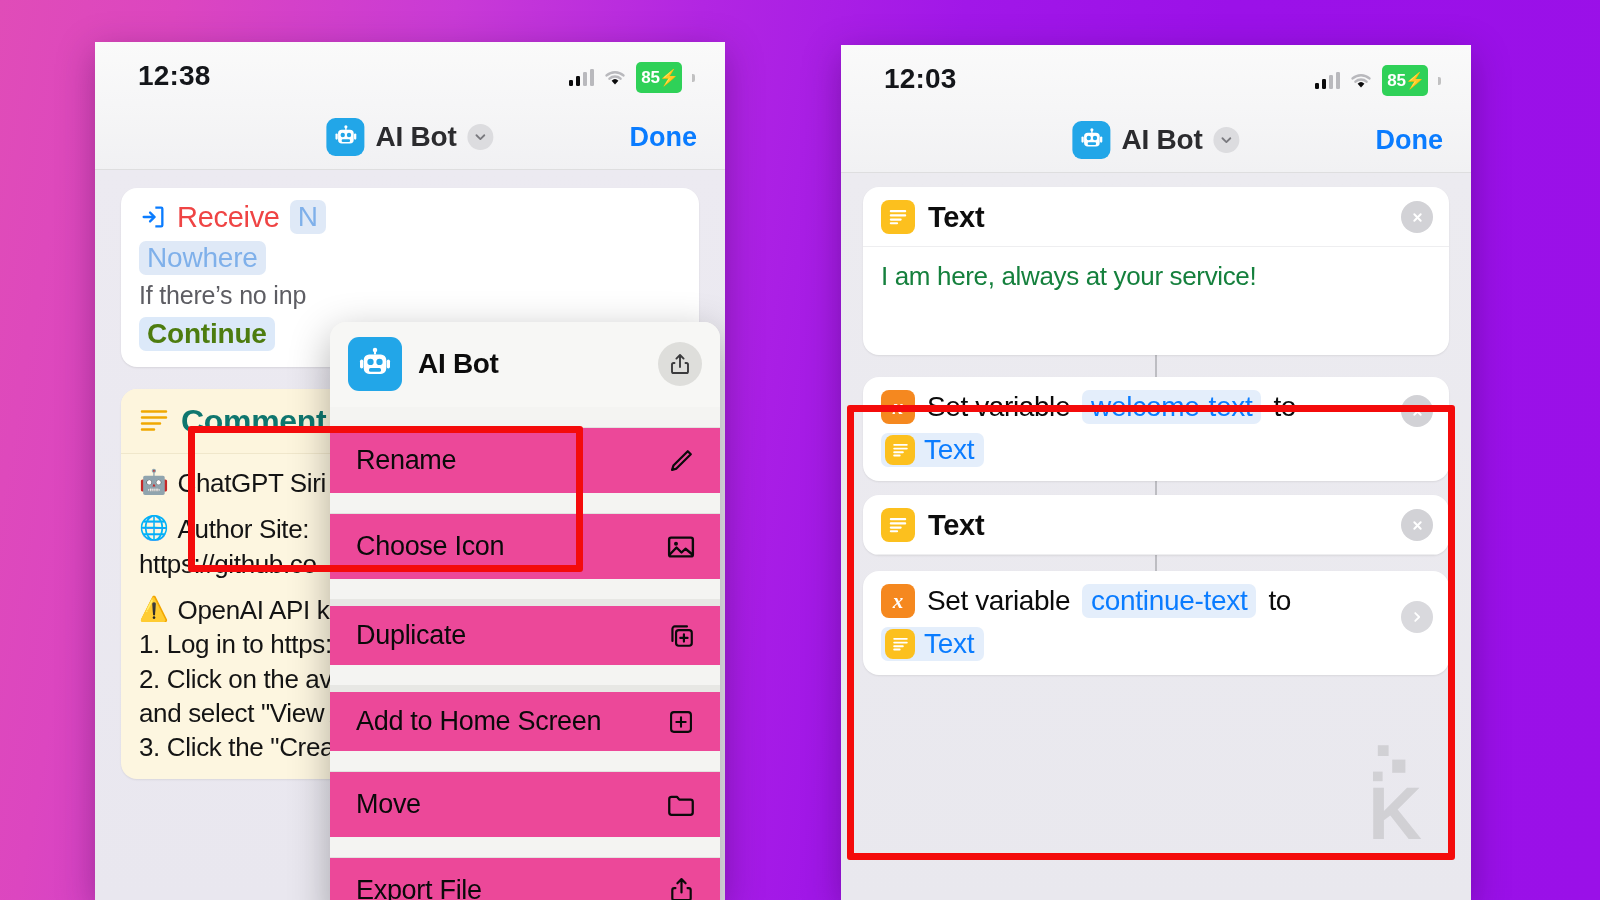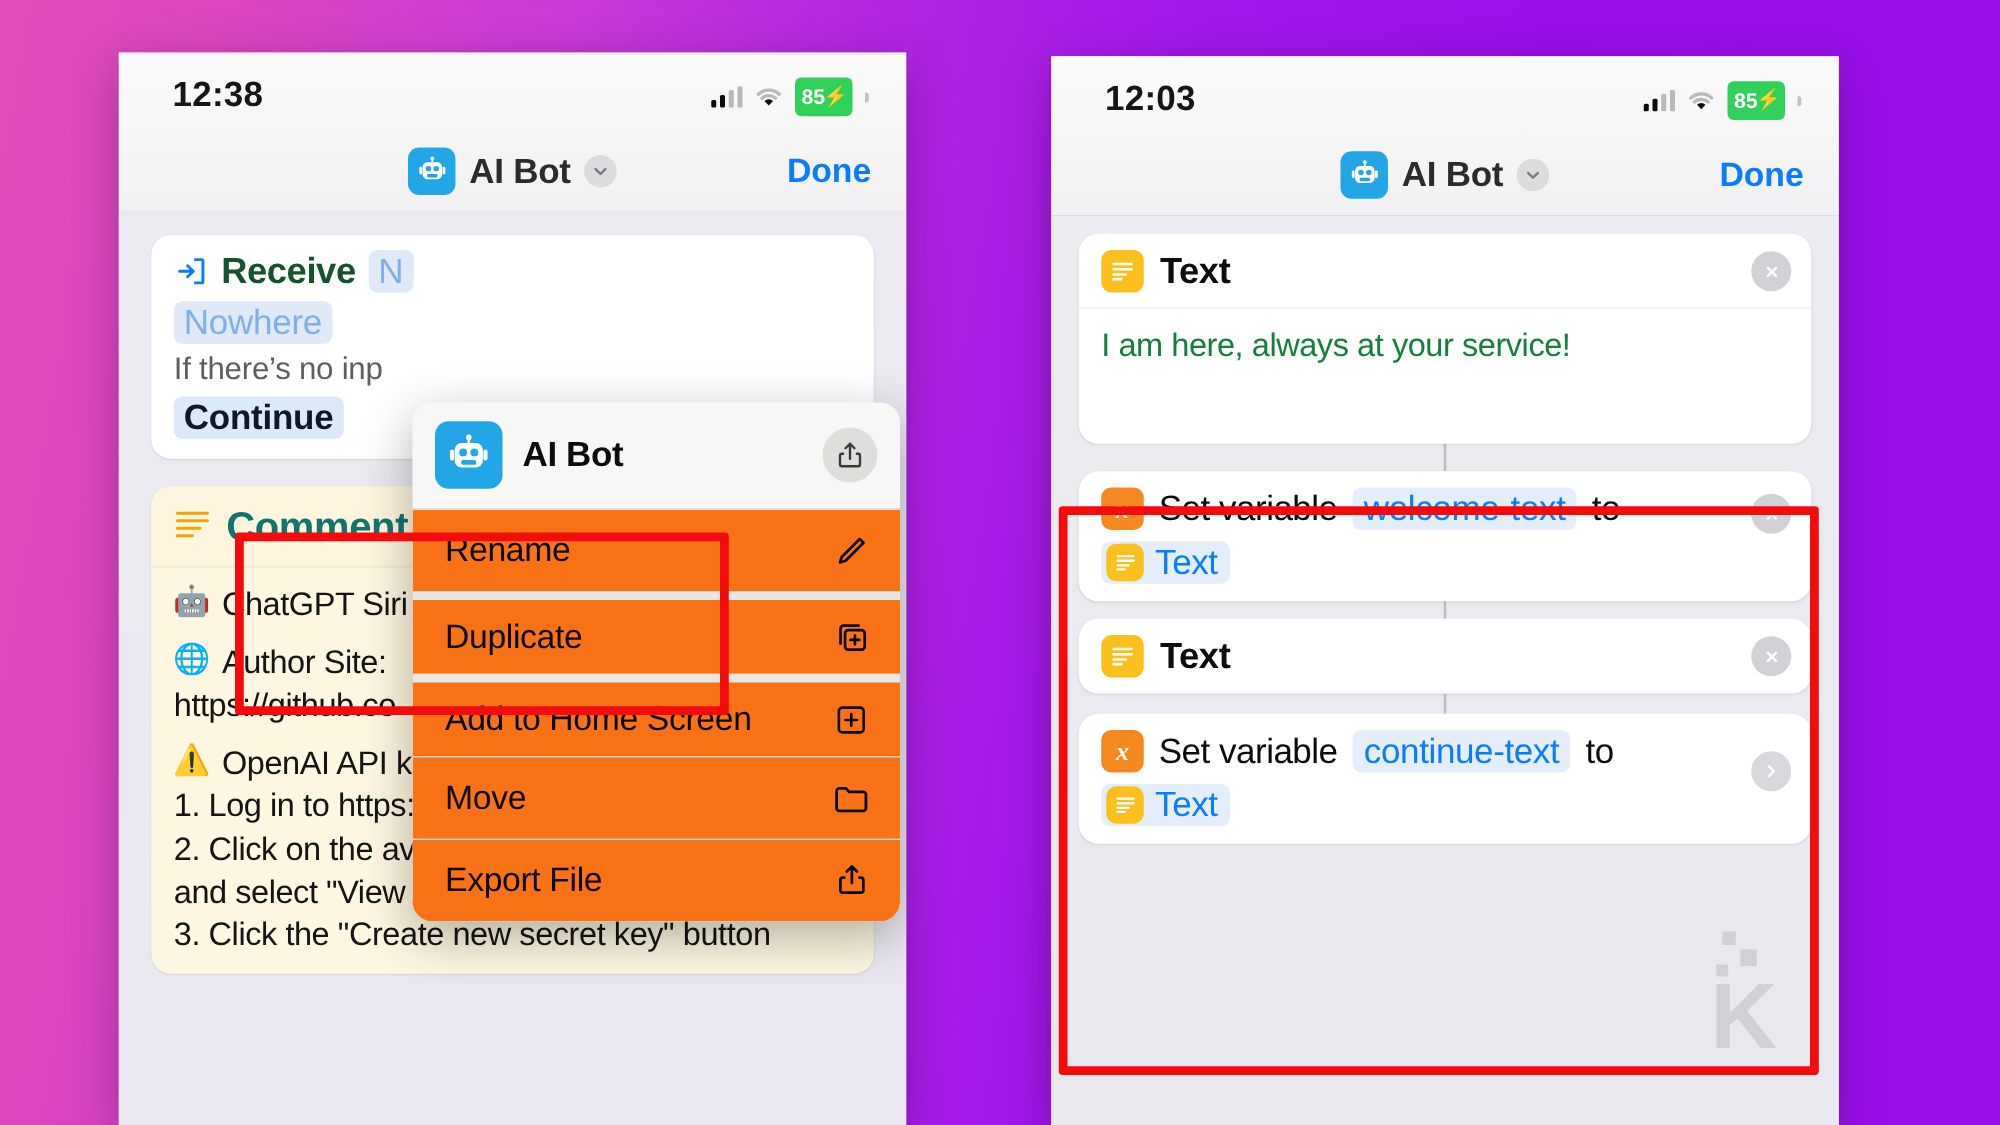--- a/index.html
+++ b/index.html
@@ -73,26 +73,26 @@
     position:relative; height:730px;
     background:linear-gradient(180deg,#eceaf1 0%,#e9e7ef 100%);
     padding:18px 26px 0 26px;
   }
   .card{
     background:#fff; border-radius:16px; box-shadow:0 1px 2px rgba(0,0,0,.09);
     padding:12px 18px 16px 18px;
   }
   .row1{ display:flex; align-items:center; gap:10px; flex-wrap:wrap; }
   .recv-icon{ width:28px; height:28px; flex:0 0 auto; }
-  .ttl{ font-size:29px; font-weight:700; color:#14532d; letter-spacing:-.3px; }
+  .ttl{ font-size:29px; font-weight:400; color:#ef4444; letter-spacing:-.3px; }
   .tok{
     background:#dfe9f7; color:#7fb0ea; font-size:28px; font-weight:500;
     border-radius:7px; padding:1px 8px; letter-spacing:-.2px;
   }
-  .tok-blue{ background:#dce9f9; color:#0f172a; font-weight:600; }
+  .tok-blue{ background:#dce9f9; color:#4d7c0f; font-weight:600; }
   .sub{ font-size:25px; color:#5d5d63; margin-top:6px; letter-spacing:-.2px; }
   .mt6{ margin-top:7px; display:inline-block; }
 
   .comment-card{
     margin-top:22px; background:#fdf6e0; border-radius:16px;
     box-shadow:0 1px 2px rgba(0,0,0,.08); overflow:hidden;
   }
   .comment-head{
     display:flex; align-items:center; gap:12px;
     padding:14px 18px 13px 18px; border-bottom:1px solid #f0e7cb;
@@ -118,22 +118,23 @@
     display:flex; align-items:center; gap:16px; padding:15px 18px 16px 18px;
     background:#f7f7f5;
   }
   .ctx-bot{ width:54px; height:54px; border-radius:11px; background:#22a6e8;
             display:flex; align-items:center; justify-content:center; flex:0 0 auto; }
   .ctx-name{ font-size:28px; font-weight:700; color:#0c0c0c; flex:1; letter-spacing:-.3px; }
   .ctx-share{ width:44px; height:44px; border-radius:50%; background:#dededb;
               display:flex; align-items:center; justify-content:center; }
   .ctx-item{
     height:66px; display:flex; align-items:center; justify-content:space-between;
-    padding:0 20px 0 26px; background:#f97316; border-top:1px solid #e2e2df;
+    padding:0 20px 0 26px; background:#ec4899; border-top:1px solid #e2e2df;
     letter-spacing:-.3px;
+    margin-top:20px;
   }
   .ctx-item.sep-gap{ border-top:7px solid #e7e7e4; }
   .ctx-gl{ width:38px; height:38px; display:flex; align-items:center; justify-content:center; }
 
   
   .body-right{
     position:relative; height:727px;
     background:linear-gradient(180deg,#ecebf0 0%,#e9e8ee 100%);
     padding:14px 22px 0 22px;
   }
@@ -325,20 +326,30 @@
 
       <div class="ctx-item">
         <span>Rename</span>
         <span class="ctx-gl">
           <svg viewBox="0 0 24 24" width="28" height="28" fill="none" stroke="#0a0a0a" stroke-width="1.9" stroke-linecap="round" stroke-linejoin="round">
             <path d="M17.8 3.6 20.4 6.2 8.1 18.5 4.3 19.7l1.2-3.8Z"></path>
           </svg>
         </span>
       </div>
 
+      <div class="ctx-item">
+        <span>Choose Icon</span>
+        <span class="ctx-gl">
+          <svg viewBox="0 0 24 24" width="30" height="30" fill="none" stroke="#0a0a0a" stroke-width="1.9">
+            <rect x="2.5" y="4.5" width="19" height="15" rx="1.6"></rect>
+            <circle cx="8" cy="9.4" r="1.6" fill="#0a0a0a" stroke="none"></circle>
+            <path d="m3.4 17.6 5-5.2 4 4 3.2-3 5 4.2" stroke-linecap="round" stroke-linejoin="round"></path>
+          </svg>
+        </span>
+      </div>
 
       <div class="ctx-item sep-gap">
         <span>Duplicate</span>
         <span class="ctx-gl">
           <svg viewBox="0 0 24 24" width="29" height="29" fill="none" stroke="#0a0a0a" stroke-width="1.8">
             <rect x="7.5" y="7.5" width="13" height="13" rx="2.2"></rect>
             <path d="M16.5 4.5h-10a2 2 0 0 0-2 2v10" stroke-linecap="round"></path>
             <path d="M14 11v6M11 14h6" stroke-linecap="round"></path>
           </svg>
         </span>

